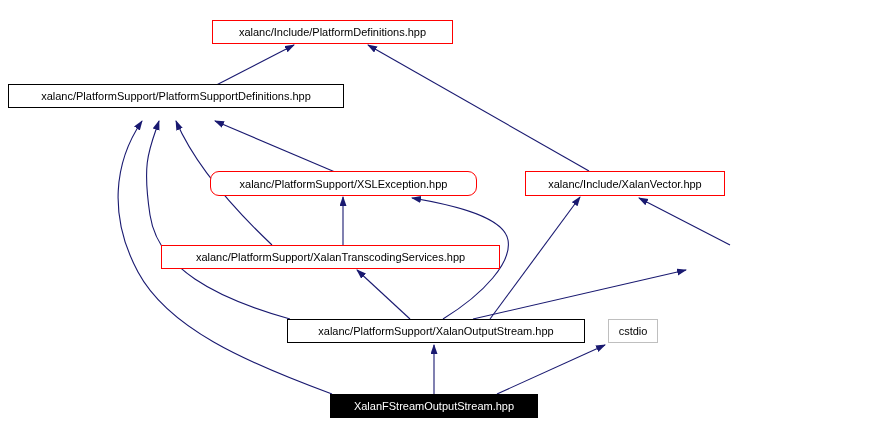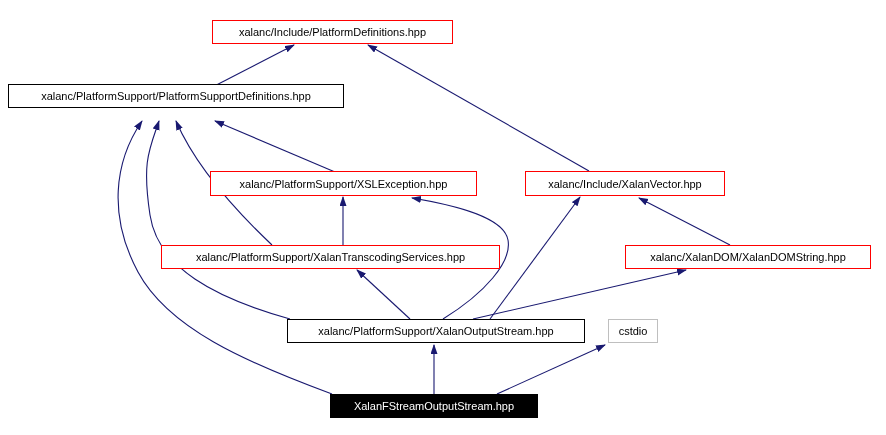--- a/index.html
+++ b/index.html
@@ -79,35 +79,32 @@
   </svg>
 
   <div class="node red" style="left:212px; top:20px; width:241px; height:24px;">
     <span>xalanc/Include/PlatformDefinitions.hpp</span>
   </div>
 
   <div class="node black" style="left:8px; top:84px; width:336px; height:24px;">
     <span>xalanc/PlatformSupport/PlatformSupportDefinitions.hpp</span>
   </div>
 
-  <div class="node red" style="left:210px; top:171px; width:267px; height:25px;">
+  <div class="node red" style="left:210px; top:171px; width:267px; height:25px;border-radius:9px;">
     <span>xalanc/PlatformSupport/XSLException.hpp</span>
   </div>
 
   <div class="node red" style="left:525px; top:171px; width:200px; height:25px;">
     <span>xalanc/Include/XalanVector.hpp</span>
   </div>
 
   <div class="node red" style="left:161px; top:245px; width:339px; height:24px;justify-content:center;">
     <span>xalanc/PlatformSupport/XalanTranscodingServices.hpp</span>
   </div>
 
-  <div class="node red" style="left:625px; top:245px; width:246px; height:24px;">
-    <span>xalanc/XalanDOM/XalanDOMString.hpp</span>
-  </div>
 
   <div class="node black" style="left:287px; top:319px; width:298px; height:24px;text-align:right;">
     <span>xalanc/PlatformSupport/XalanOutputStream.hpp</span>
   </div>
 
   <div class="node gray" style="left:608px; top:319px; width:50px; height:24px;">
     <span>cstdio</span>
   </div>
 
   <div class="node filled" style="left:330px; top:394px; width:208px; height:24px;">

